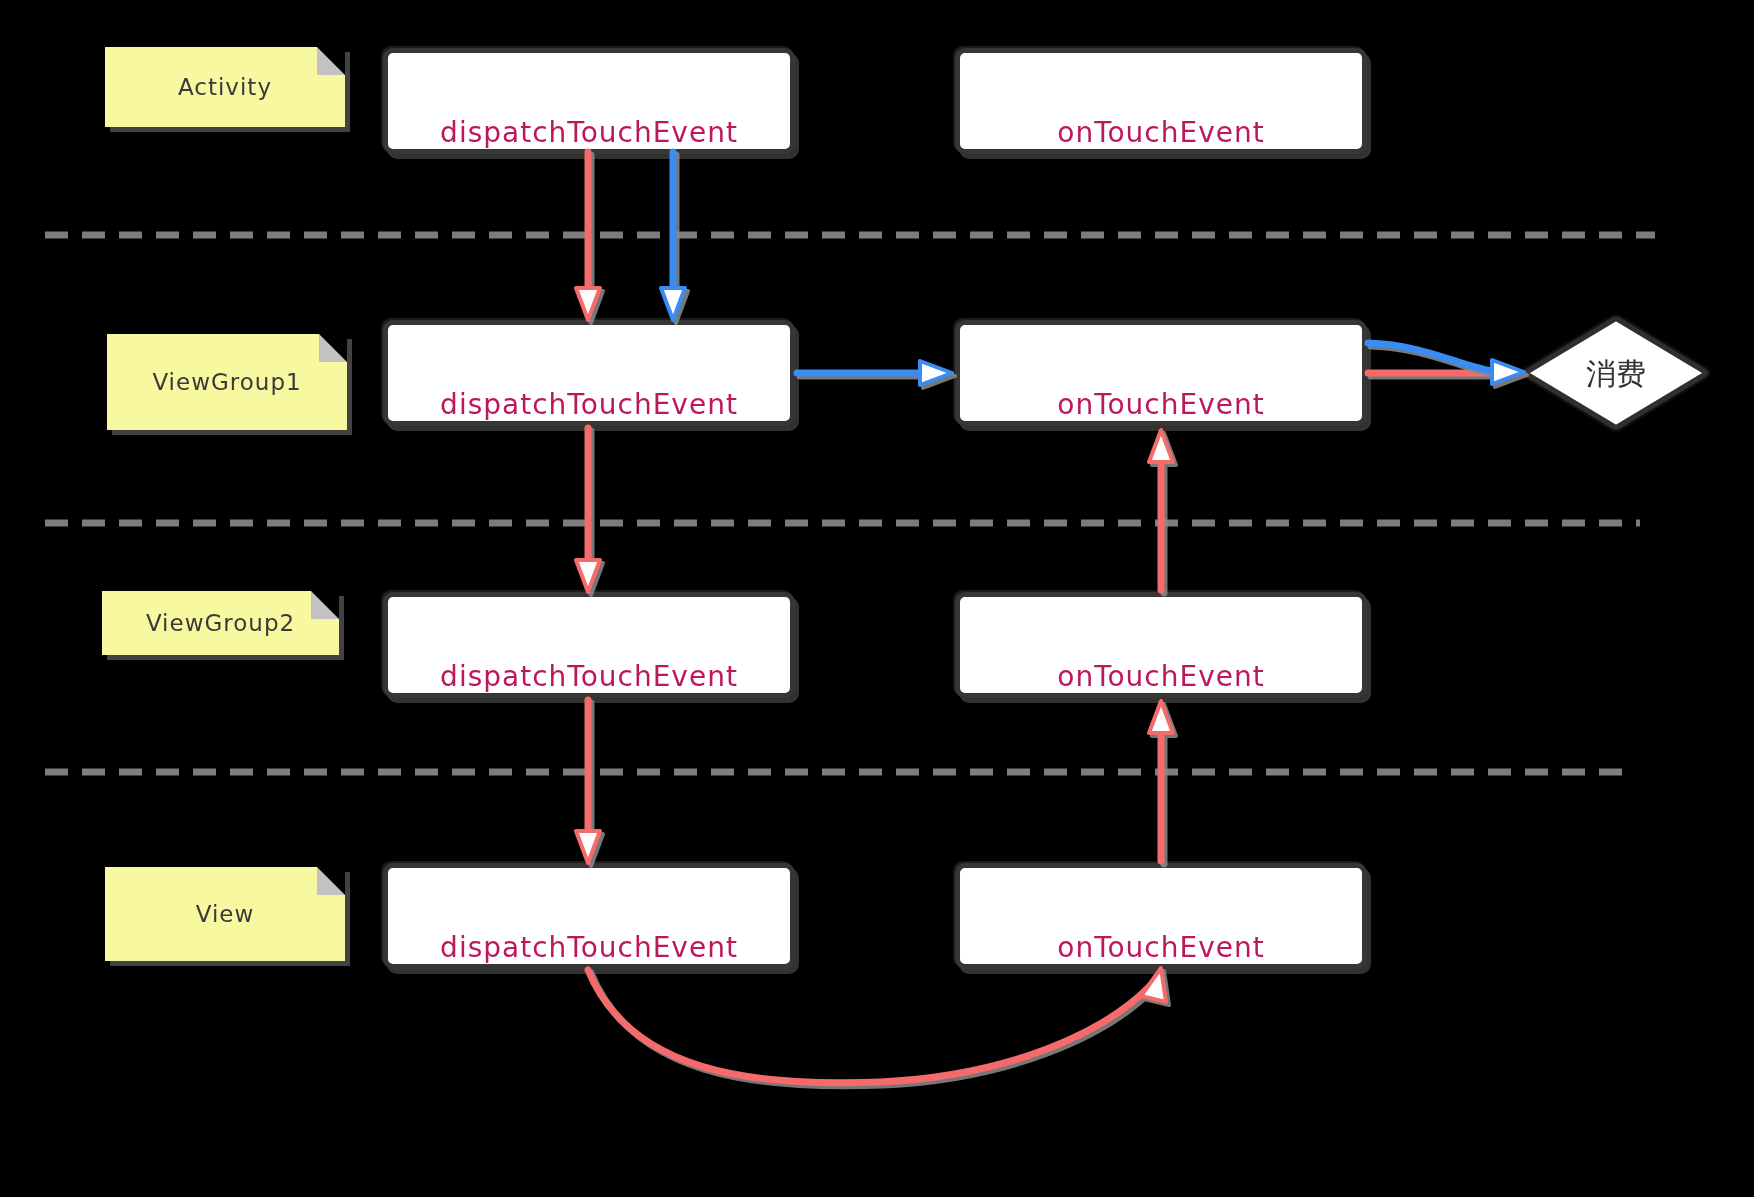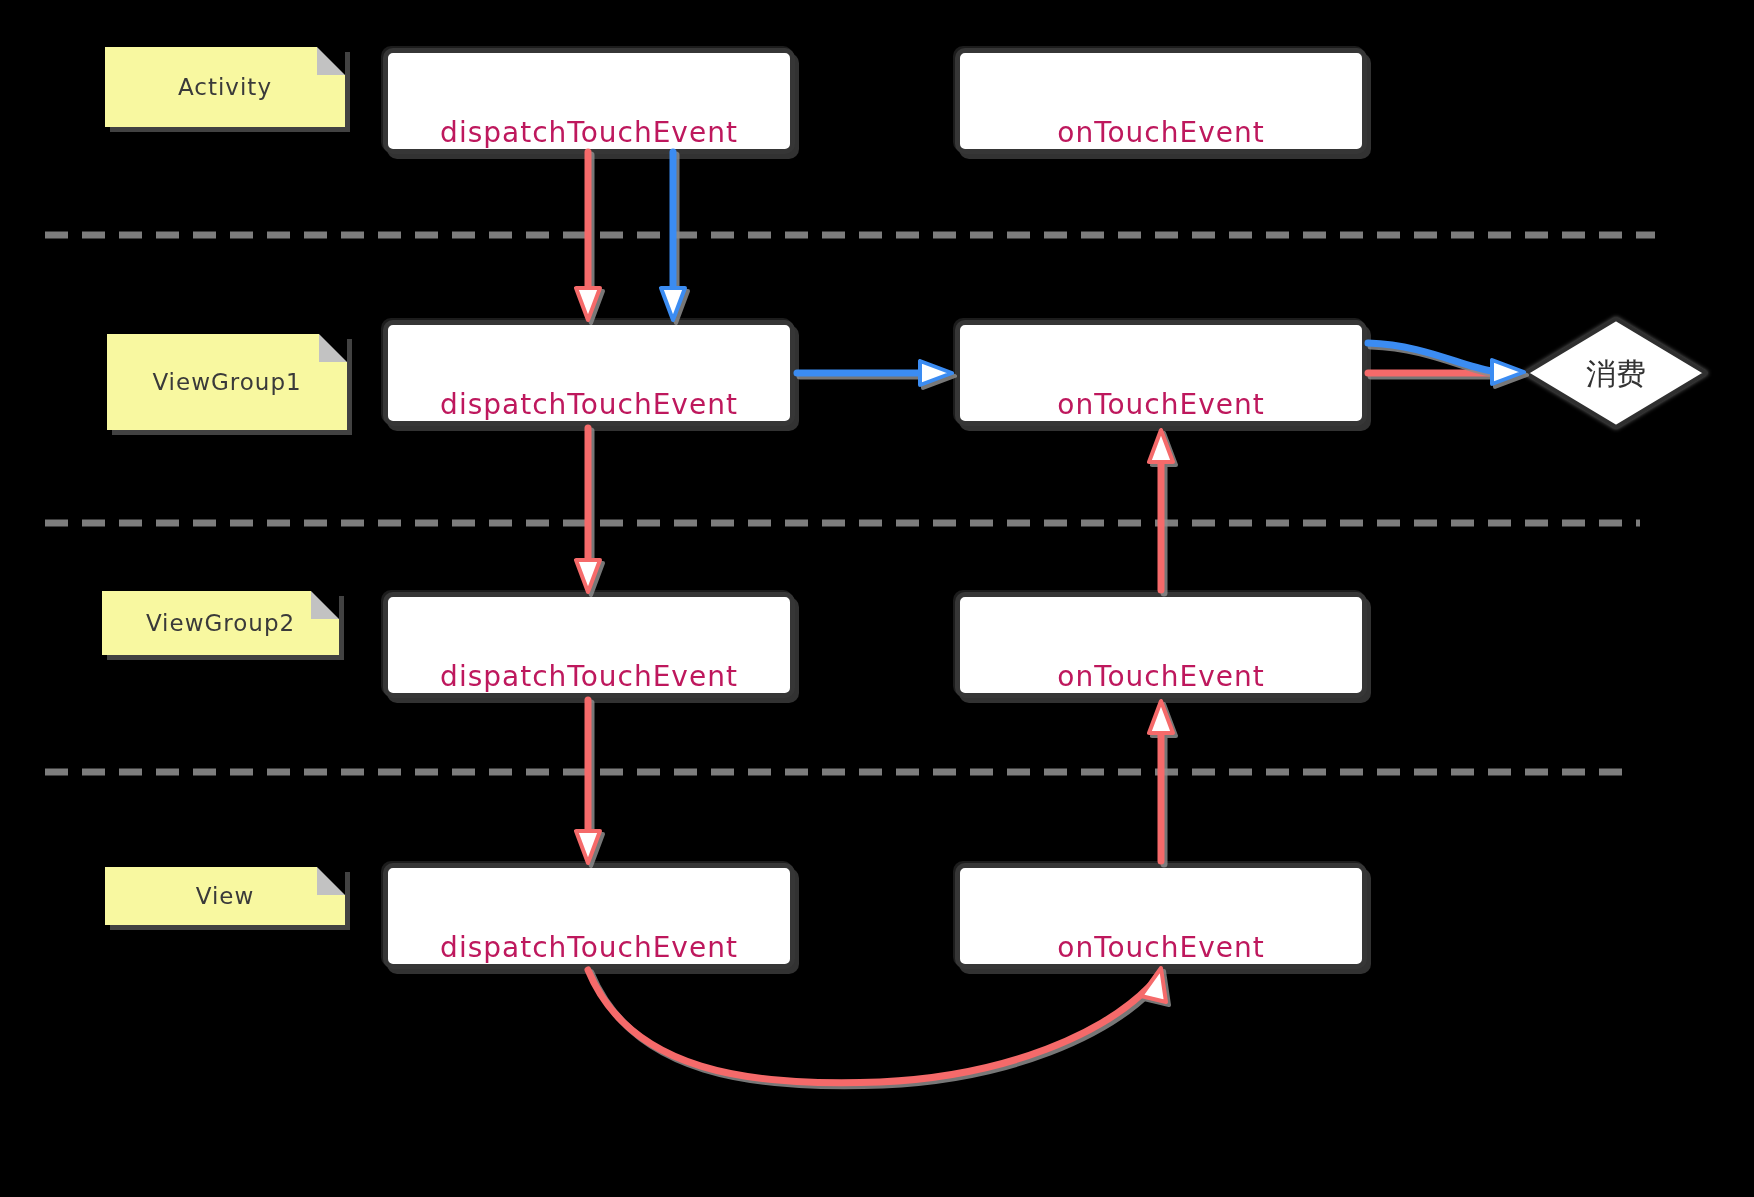--- a/index.html
+++ b/index.html
@@ -61,21 +61,21 @@
     <span>Activity</span>
   </div>
   <div class="sticky" style="left:107px;top:334px;width:240px;height:96px;">
     <div class="fold"></div>
     <span>ViewGroup1</span>
   </div>
   <div class="sticky" style="left:102px;top:591px;width:237px;height:64px;">
     <div class="fold"></div>
     <span>ViewGroup2</span>
   </div>
-  <div class="sticky" style="left:105px;top:867px;width:240px;height:58px;">
+  <div class="sticky" style="left:105px;top:867px;width:240px;height:94px;">
     <div class="fold"></div>
     <span>View</span>
   </div>
 
   <div class="node" style="left:383px;top:48px;width:412px;height:106px;">
     <span>dispatchTouchEvent</span>
   </div>
   <div class="node" style="left:955px;top:48px;width:412px;height:106px;">
     <span>onTouchEvent</span>
   </div>

